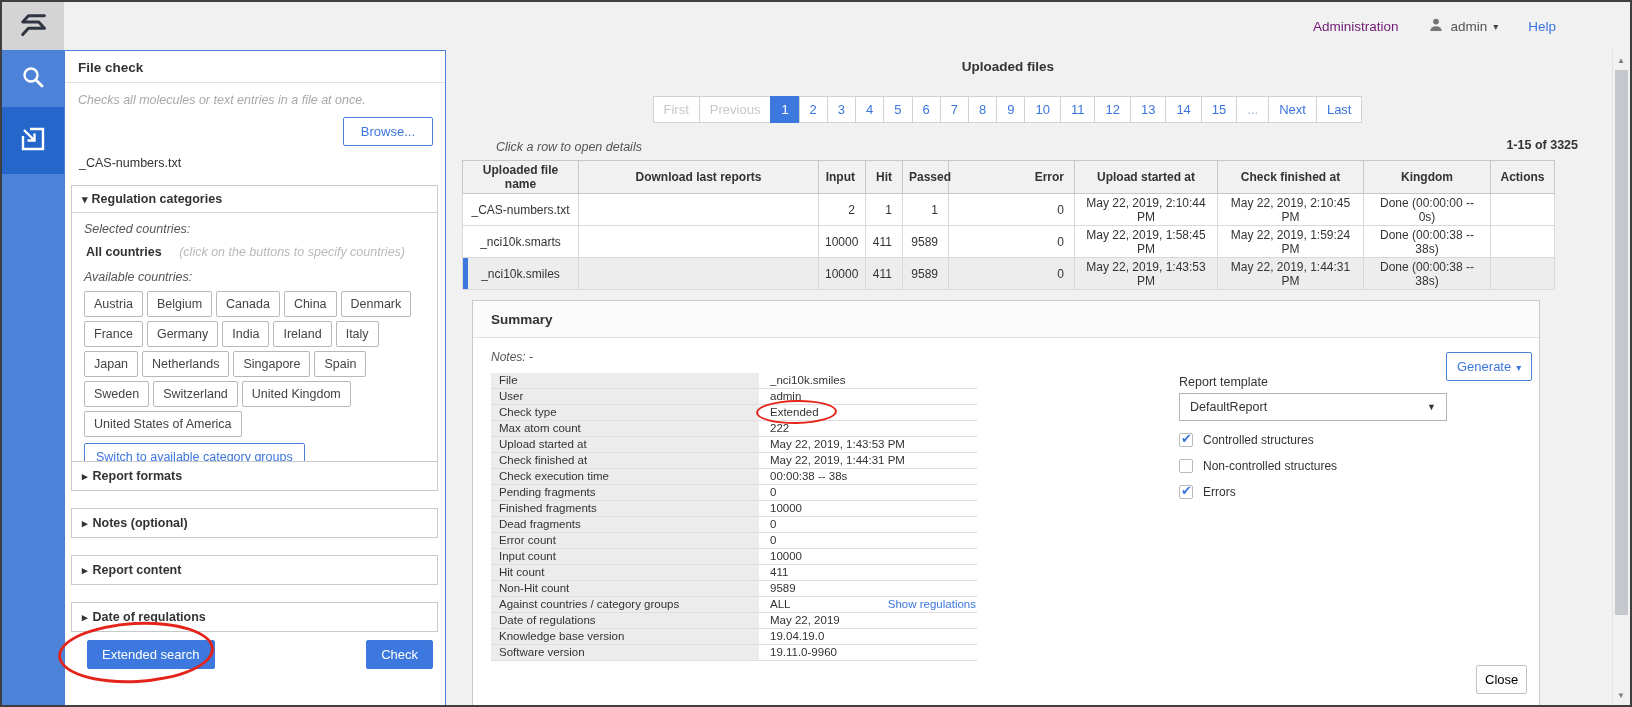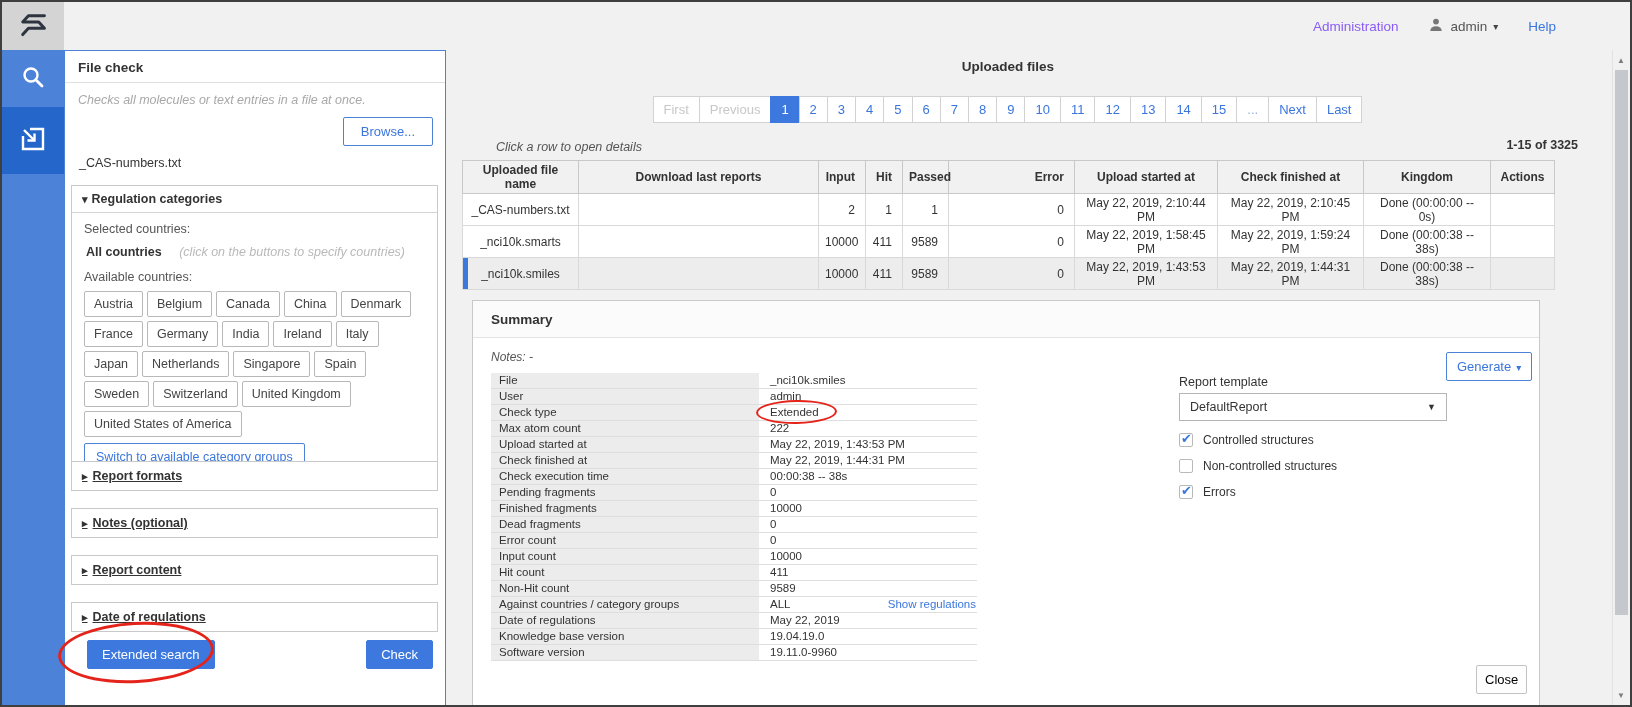--- a/index.html
+++ b/index.html
@@ -5,50 +5,50 @@
   * { box-sizing: border-box; margin: 0; padding: 0; }
   body { font-family: "Liberation Sans", sans-serif; background: #888; }
   .screen {
     position: relative; width: 1632px; height: 707px;
     border: 2px solid #3f3f3f; background: #f1f1f1;
     overflow: hidden; font-size: 12.5px; color: #333;
   }
   
   .topbar { position: absolute; left: 0; top: 0; right: 0; height: 48px; background: #f1f1f1; }
   .topbar-right { position: absolute; right: 74px; top: 0; height: 48px; display: flex; align-items: center; gap: 30px; }
-  .admin-link { color: #8b5cf6; font-size: 13.5px; cursor: pointer; }
+  .admin-link { color: #701a75; font-size: 13.5px; cursor: pointer; }
   .user-group { display: flex; align-items: center; gap: 6px; color: #555; font-size: 13.5px; cursor: pointer; }
   .user-caret { font-size: 10px; color: #444; }
   .help-link { color: #3b76dd; font-size: 13.5px; cursor: pointer; }
   
   .sidebar { position: absolute; left: 0; top: 0; width: 62px; height: 100%; background: #4d82d9; z-index: 3; }
   .sb-logo { height: 48px; background: #d4d4d4; display: flex; align-items: center; justify-content: center; cursor: pointer; }
   .sb-item { height: 57px; display: flex; align-items: center; justify-content: center; cursor: pointer; }
   .sb-item.sel { height: 67px; background: #2566cb; }
   
   .fc-panel { position: absolute; left: 62px; top: 48px; width: 382px; bottom: -2px; background: #fff; border: 1px solid #4d82d9; z-index: 2; }
   .fc-title { padding: 9px 13px 7px; font-weight: bold; font-size: 13.5px; border-bottom: 1px solid #e0e0e0; }
   .fc-desc { margin: 10px 13px 0; font-style: italic; color: #a8a8a8; }
   .fc-browse { position: absolute; right: 12px; top: 66px; padding: 6px 17px; border: 1px solid #4d82d9; color: #3b76dd; background: #fff; border-radius: 2px; font-size: 13px; cursor: pointer; }
   .fc-filename { position: absolute; left: 14px; top: 105px; color: #333; }
   .accordion { position: absolute; left: 6px; width: 367px; border: 1px solid #c9c9c9; background: #fff; }
   .acc-header { padding: 6px 10px; font-weight: bold; font-size: 12.5px; cursor: pointer; }
   .acc-open .acc-header { border-bottom: 1px solid #d5d5d5; }
   .caret-down::before { content: "▾"; font-size: 11px; margin-right: 4px; }
   .caret-right::before { content: "▸"; font-size: 11px; margin-right: 5px; }
   .reg-body { padding: 9px 12px 12px; }
-  .italic-label { color: #555; }
+  .italic-label { font-style: italic; color: #555; }
   .sel-line { margin-top: 9px; }
   .sel-line b { margin-left: 2px; }
   .sel-hint { font-style: italic; color: #b9b9b9; margin-left: 14px; }
   .avail-label { margin-top: 11px; }
   .countries { margin-top: 7px; }
   .country-btn { display: inline-block; padding: 5px 9px; margin: 0 4px 4px 0; border: 1px solid #b8b8b8; border-radius: 2px; color: #444; background: #fff; cursor: pointer; }
   .switch-btn { display: inline-block; margin-top: 2px; padding: 6px 11px; border: 1px solid #4d82d9; border-radius: 2px; color: #3b76dd; background: #fff; cursor: pointer; }
-  .collapsed-sec { margin-bottom: 17px; padding: 7px 10px; border: 1px solid #c9c9c9; background: #fff; font-weight: bold; cursor: pointer; text-decoration: underline; }
+  .collapsed-sec { margin-bottom: 17px; padding: 7px 10px; border: 1px solid #c9c9c9; background: #fff; font-weight: bold; cursor: pointer; }
   #collapsed-sections { position: absolute; left: 6px; top: 410px; width: 367px; }
   .btn-blue { background: #3c78dd; color: #fff; border: 1px solid #3c78dd; border-radius: 2px; padding: 6px 14px; font-size: 13px; cursor: pointer; }
   .ext-search { position: absolute; left: 22px; top: 589px; }
   .check-btn { position: absolute; right: 12px; top: 589px; }
   
   .red-ellipse { position: absolute; border: 3px solid #e4241a; border-radius: 50%; z-index: 5; pointer-events: none; }
   .re-1 { left: 56px; top: 620px; width: 156px; height: 61px; transform: rotate(-3deg); }
   
   .uf-title { position: absolute; left: 460px; top: 57px; width: 1092px; text-align: center; font-weight: bold; font-size: 13.5px; }
   .pagination { position: absolute; left: 460px; top: 94px; width: 1092px; display: flex; justify-content: center; }

